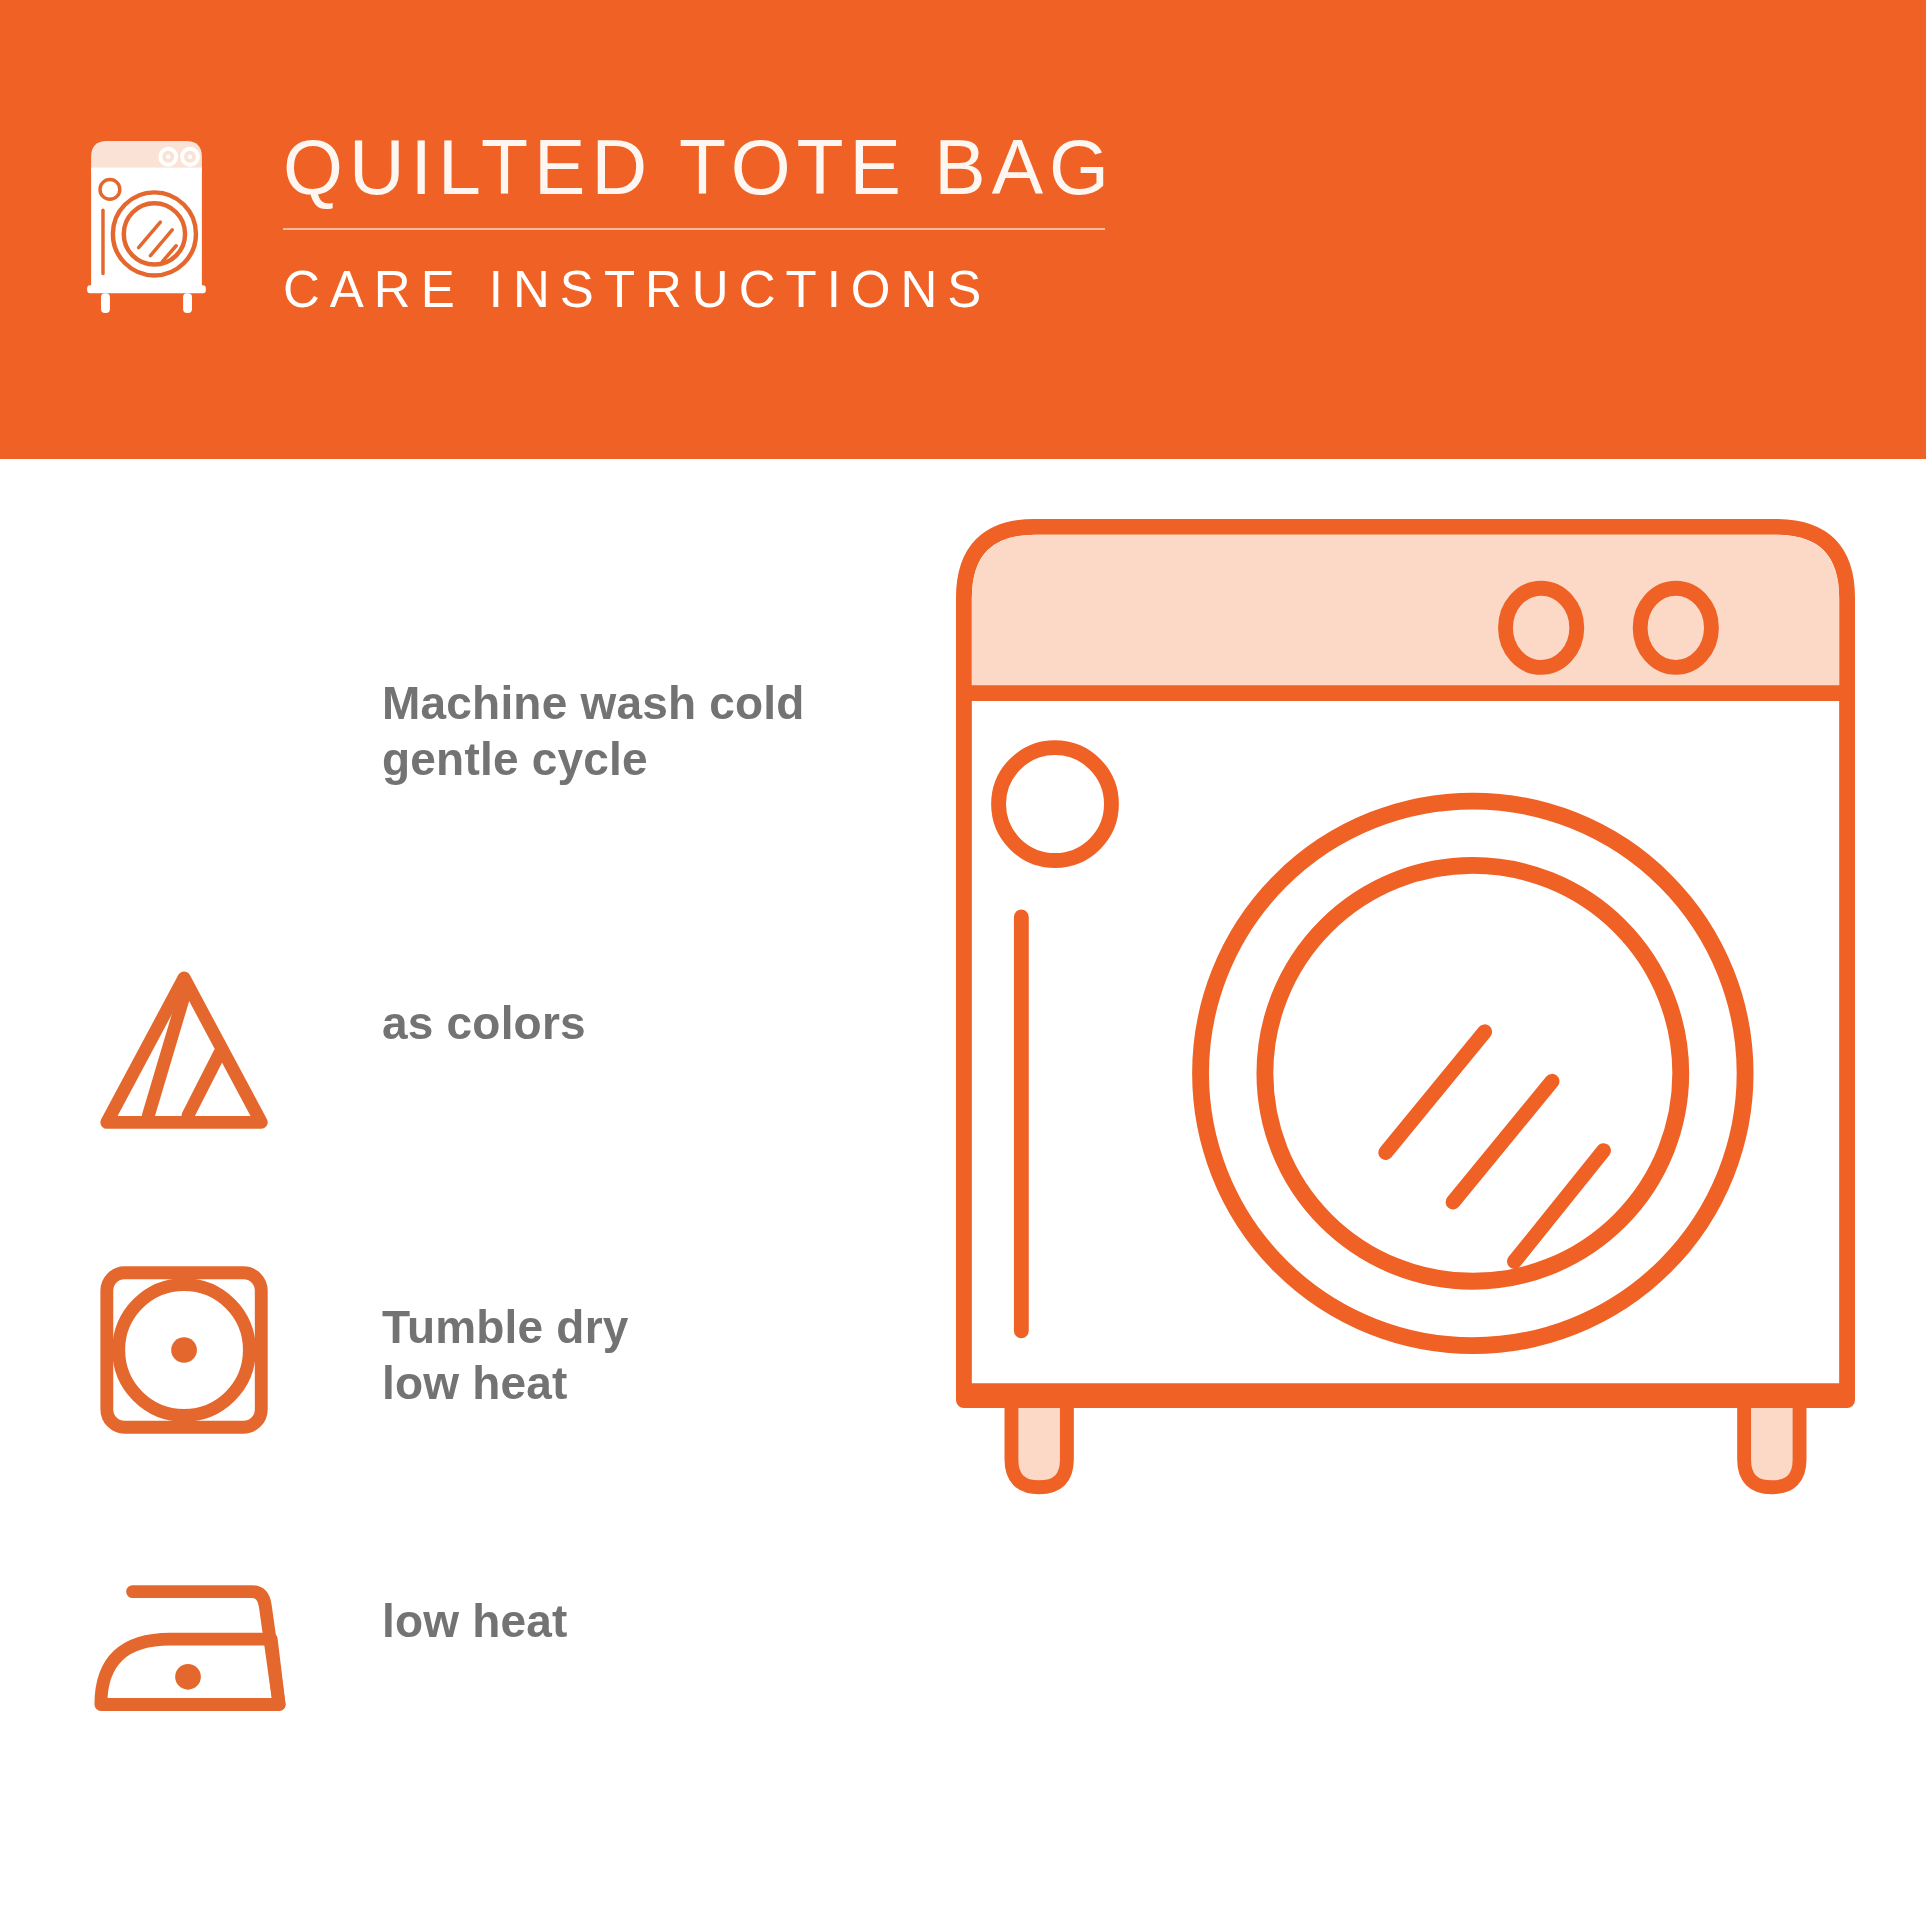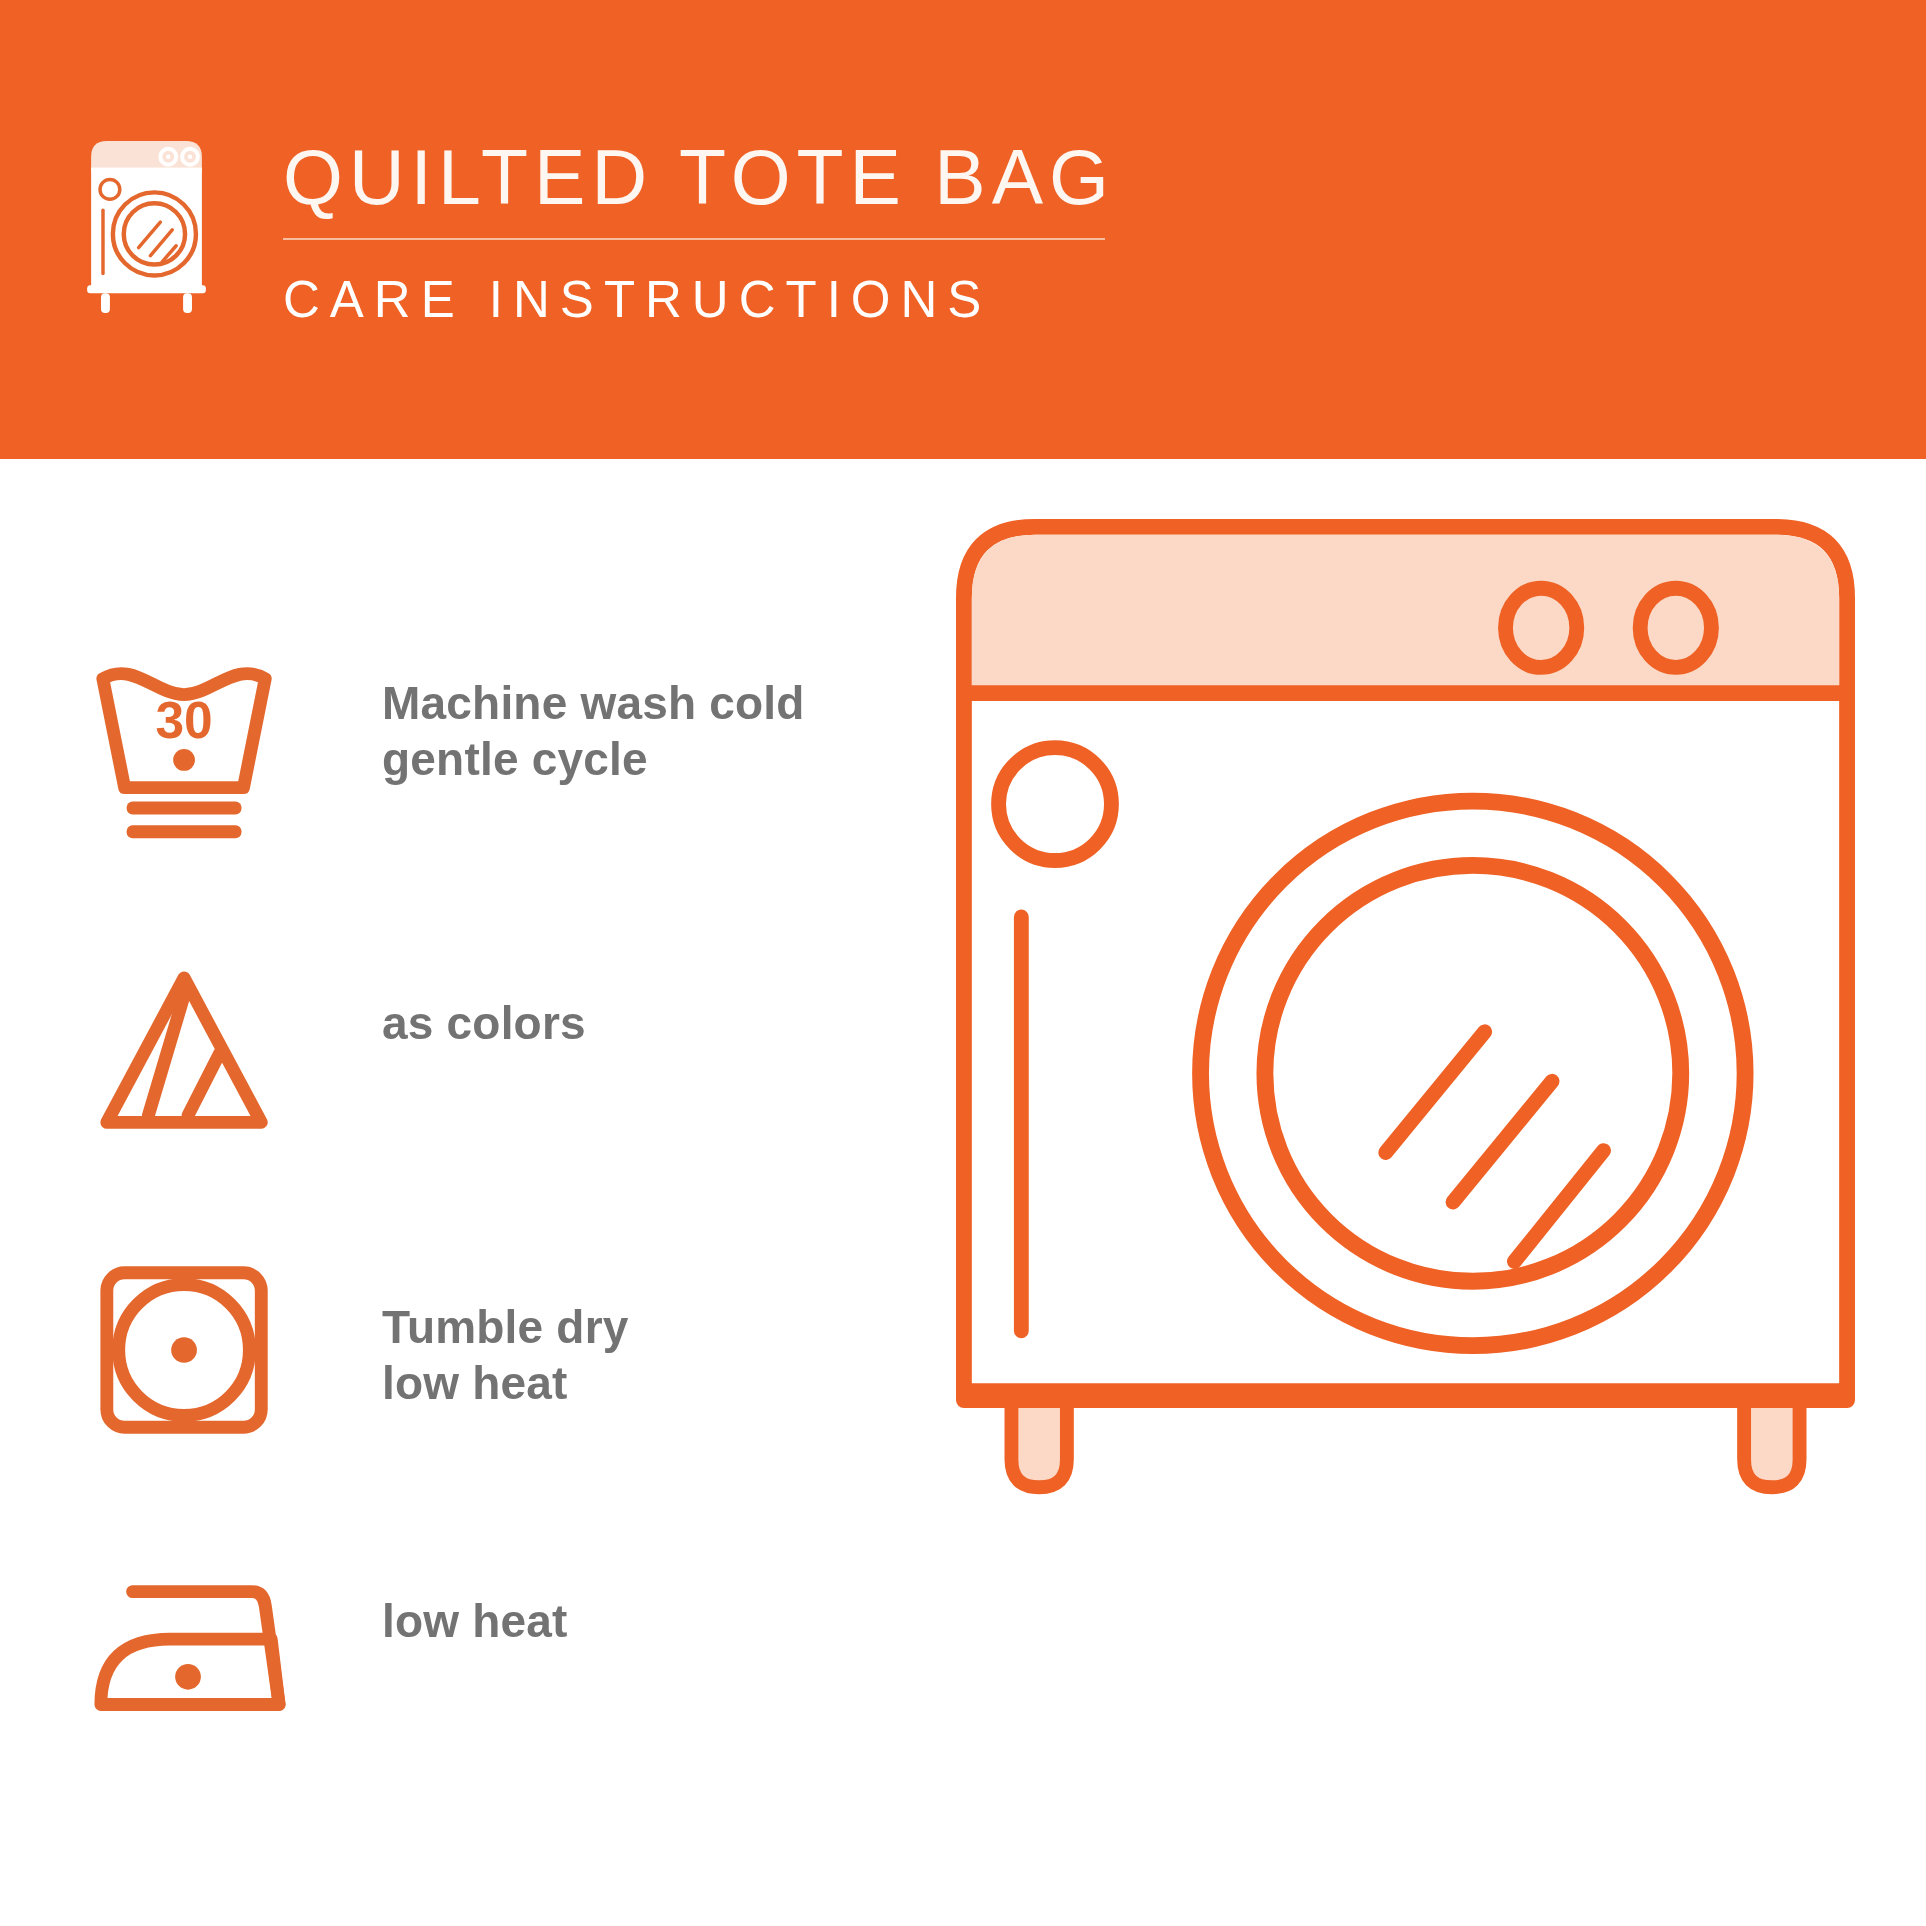--- a/index.html
+++ b/index.html
@@ -20,21 +20,21 @@
     display:flex;align-items:flex-start;
   }
   .logo-wrap{
     width:139px;height:178px;position:relative;flex:0 0 auto;margin-top:6px;
   }
   .title-block{
     margin-left:67px;position:relative;width:832px;
   }
   .title-main{
     font-size:77px;line-height:77px;letter-spacing:6px;
-    color:#FDF6F1;font-weight:400;white-space:nowrap;margin-top:10px;
+    color:#FDF6F1;font-weight:400;white-space:nowrap;
   }
   .title-rule{
     width:822px;height:2px;background:#F9CDB4;opacity:.85;margin:22px 0 20px 0;
   }
   .title-sub{
     font-size:51px;line-height:79px;letter-spacing:10px;
     color:#FFFFFF;font-weight:400;white-space:nowrap;
   }
 
   
@@ -104,31 +104,20 @@
     </div>
 
   </div>
 </div>
 
 <div class="body-area">
 
   <div class="care-list">
 
     <div class="care-row row0">
-      <div class="care-icon">
-        <svg width="208" height="198" viewBox="0 0 210 200">
-
-          <path d="M18 22 C48 4 72 38 100 38 C128 38 152 4 182 22 L160 132 L40 132 Z" fill="none" stroke="#E4682E" stroke-width="13" stroke-linejoin="round" stroke-linecap="round"></path>
-          <text x="100" y="82" text-anchor="middle" font-family="Liberation Sans, sans-serif" font-size="52" font-weight="700" fill="#E4682E">30</text>
-          <circle cx="100" cy="104" r="11" fill="#E4682E"></circle>
-
-          <rect x="42" y="146" width="116" height="13" rx="6" fill="#E4682E"></rect>
-          <rect x="42" y="170" width="116" height="13" rx="6" fill="#E4682E"></rect>
-        </svg>
-      </div>
       <div class="care-text">
         <span class="ln">Machine wash cold</span>
         <span class="ln">gentle cycle</span>
       </div>
     </div>
 
     <div class="care-row row1">
       <div class="care-icon">
         <svg width="208" height="198" viewBox="0 0 210 200">
           <path d="M100 16 L178 162 L22 162 Z" fill="none" stroke="#E4682E" stroke-width="13" stroke-linejoin="round"></path>

